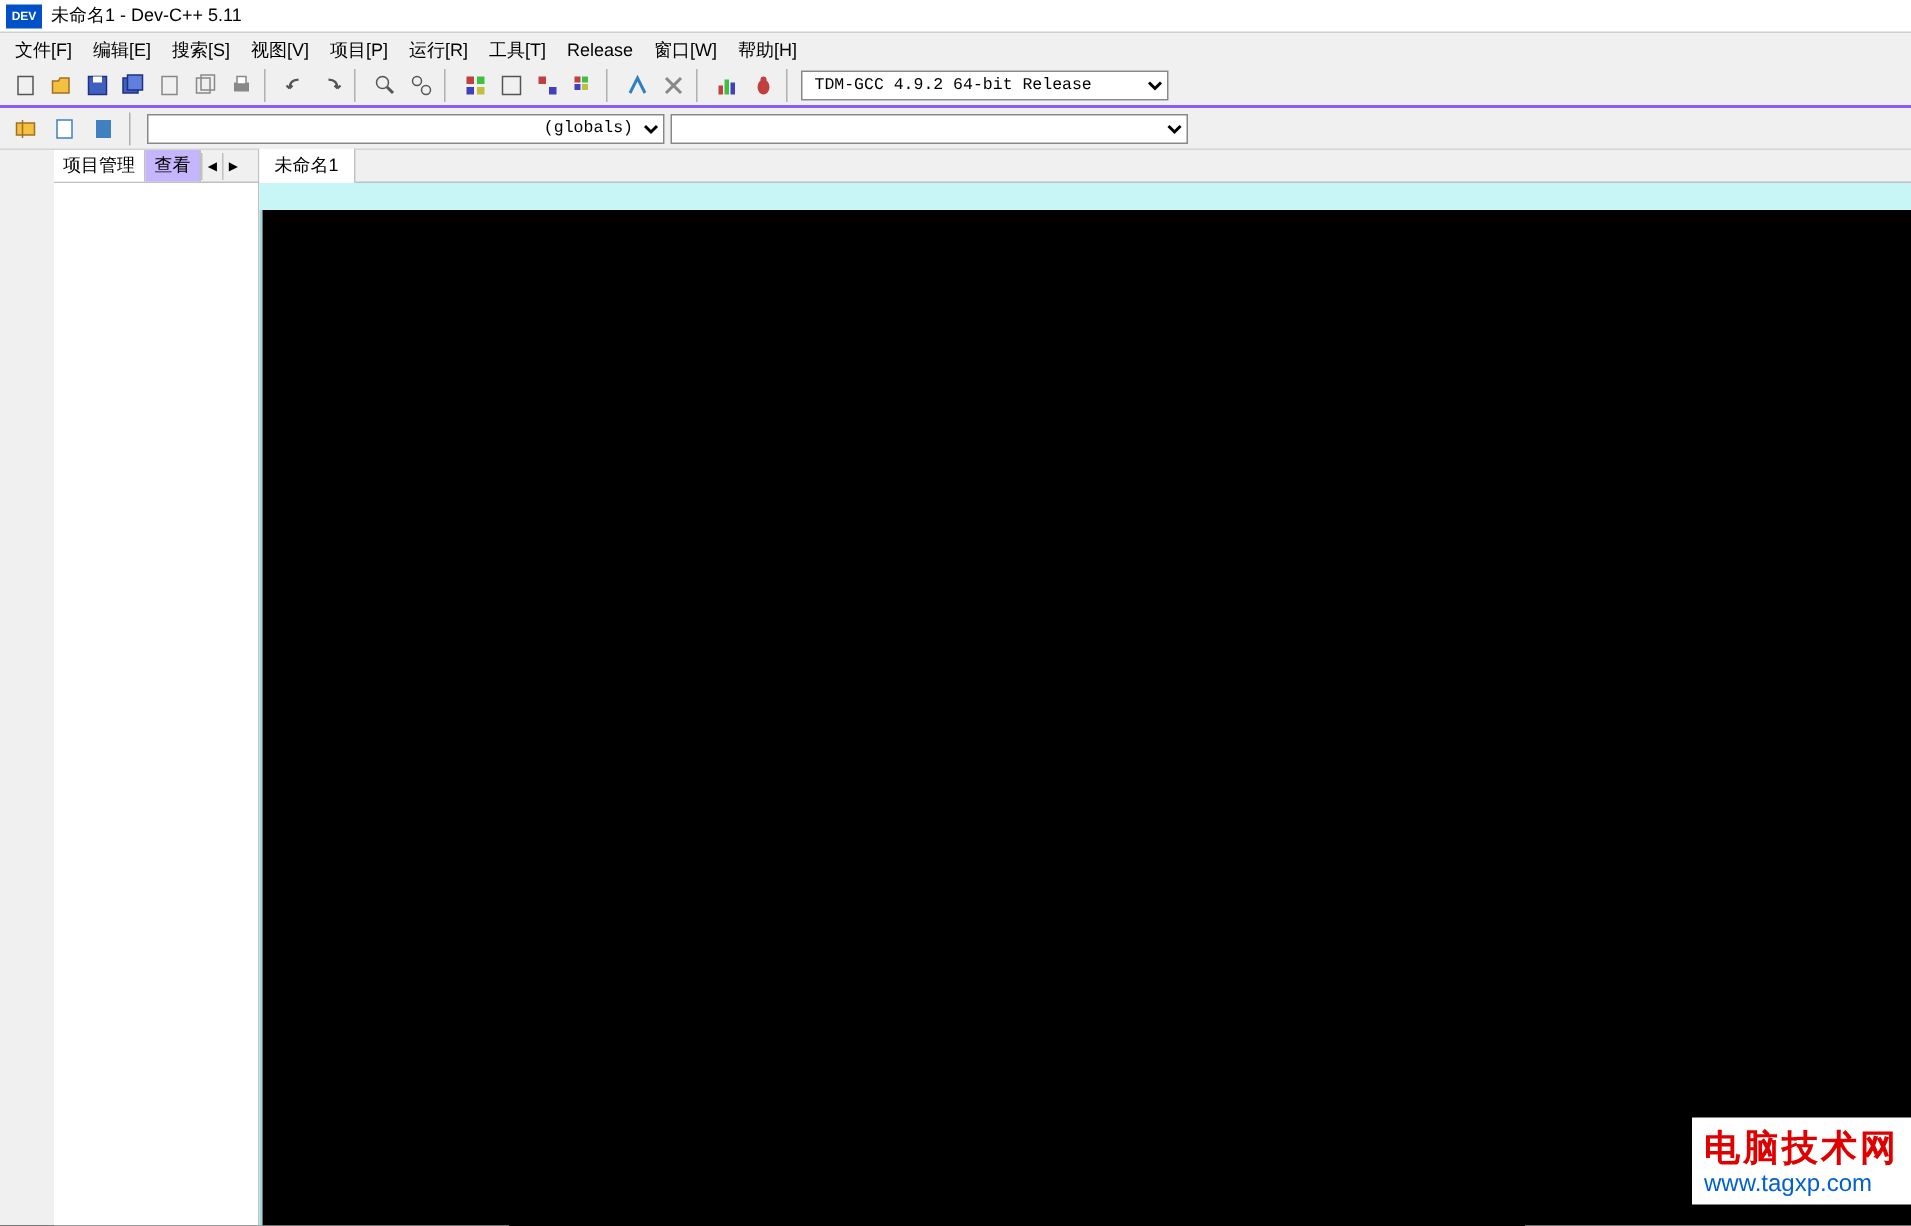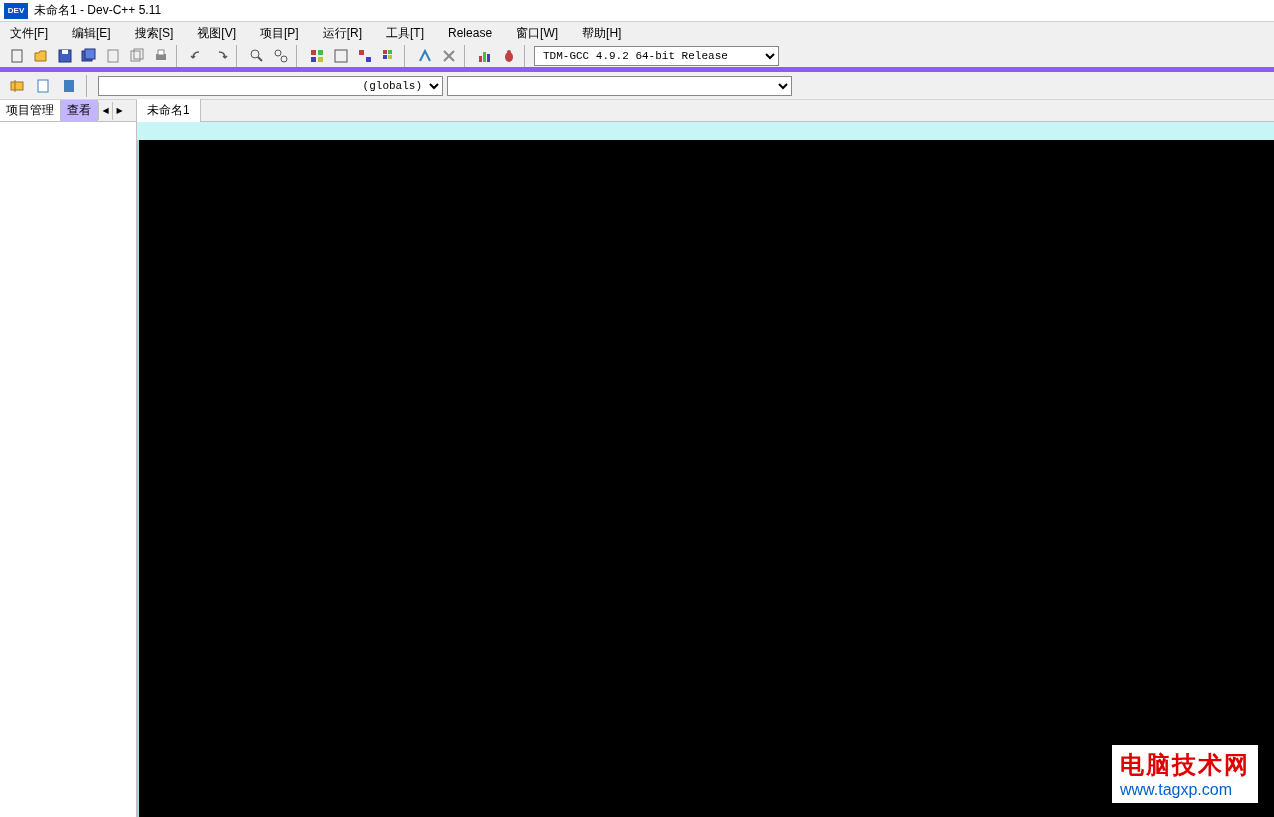--- a/index.html
+++ b/index.html
@@ -1,45 +1,45 @@
 <!DOCTYPE html>
 <html><head>
 <meta charset="utf-8">
 <style>
 * { box-sizing: border-box; margin: 0; padding: 0; }
 body { font-family: "Microsoft YaHei", Tahoma, sans-serif; font-size: 12px; background: #f0f0f0; width: 1274px; height: 817px; overflow: hidden; position: relative; }
 .titlebar { height: 22px; background: #fff; display: flex; align-items: center; padding: 0 4px; border-bottom: 1px solid #d0d0d0; }
 .app-icon { width: 24px; height: 16px; background: #0050c8; display: inline-flex; align-items: center; justify-content: center; color: #fff; font-size: 8px; font-weight: bold; margin-right: 6px; }
 .titlebar-text { font-size: 12px; }
-.menubar { height: 22px; background: #f0f0f0; display: flex; align-items: center; padding: 0 4px; gap: 12px; }
+.menubar { height: 22px; background: #f0f0f0; display: flex; align-items: center; padding: 0 4px; gap: 2px; }
 .menu-item { padding: 2px 6px; cursor: default; }
-.toolbar { height: 28px; background: #f0f0f0; display: flex; align-items: center; padding: 2px 6px; gap: 2px; border-bottom: 5px solid #8b5cf6; }
+.toolbar { height: 28px; background: #f0f0f0; display: flex; align-items: center; padding: 2px 6px; gap: 2px; border-bottom: 2px solid #8b5cf6; }
 .tb-btn { width: 22px; height: 22px; border: 1px solid transparent; display: inline-flex; align-items: center; justify-content: center; cursor: default; background: transparent; }
 .tb-sep { width: 6px; height: 22px; border-left: 1px solid #b0b0b0; margin: 0 2px; }
 .compiler-select { height: 20px; width: 245px; border: 1px solid #888; font-family: "Courier New", monospace; font-size: 11px; padding: 0 4px; background: #fff; }
 .toolbar2 { height: 28px; background: #f0f0f0; display: flex; align-items: center; padding: 2px 6px; gap: 4px; border-bottom: 1px solid #d4d4d4; }
 .combo { height: 20px; border: 1px solid #888; font-family: "Courier New", monospace; font-size: 11px; padding: 0 4px; background: #fff; }
 .combo1 { width: 345px; text-align: right; }
 .combo2 { width: 345px; }
-.main-area { display: flex; height: calc(817px - 22px - 22px - 28px - 28px); }
+.main-area { display: flex; height: calc(817px - 22px - 22px - 28px - 28px); margin-left: 36px; }
 .sidebar { width: 137px; background: #fff; border-right: 1px solid #c0c0c0; display: flex; flex-direction: column; }
 .side-tabs { height: 22px; display: flex; background: #f0f0f0; border-bottom: 1px solid #c0c0c0; align-items: stretch; }
 .side-tab { padding: 3px 6px; font-size: 12px; border-right: 1px solid #c0c0c0; background: #c4b5fd; cursor: default; display: flex; align-items: center; }
 .side-tab.active { background: #fff; }
 .side-nav { display: flex; align-items: center; }
 .side-nav-btn { width: 14px; height: 18px; font-size: 8px; display: inline-flex; align-items: center; justify-content: center; cursor: default; border-left: 1px solid #c0c0c0; }
 .editor-area { flex: 1; display: flex; flex-direction: column; background: #fff; }
 .editor-tabs { height: 22px; display: flex; background: #f0f0f0; border-bottom: 1px solid #c0c0c0; align-items: center; }
 .editor-tab { padding: 3px 10px; background: #fff; border-right: 1px solid #c0c0c0; font-size: 12px; cursor: default; display: flex; align-items: center; }
 .editor-content { flex: 1; display: flex; }
 .gutter-strip { width: 2px; background: #a0d8d8; }
 .current-line { height: 18px; background: #c8f5f5; width: 100%; }
 .code-black { flex: 1; background: #000; }
 .editor-body { flex: 1; display: flex; flex-direction: column; }
-.watermark { position: absolute; bottom: 14px; right: 16px; display: flex; align-items: center; gap: 8px; }
+.watermark { position: absolute; bottom: 14px; right: 0; display: flex; align-items: center; gap: 8px; }
 .wm-text-box { background: #fff; padding: 4px 8px; text-align: left; }
 .wm-line1 { color: #e00000; font-size: 24px; font-weight: bold; letter-spacing: 2px; }
 .wm-line2 { color: #0060d0; font-size: 16px; }
 .wm-tag { background: #0098e8; color: #fff; font-size: 32px; font-weight: bold; padding: 6px 14px; border-radius: 4px; font-style: italic; }
 svg { display: block; }
 </style>
 </head>
 <body>
 
 <div class="titlebar">

